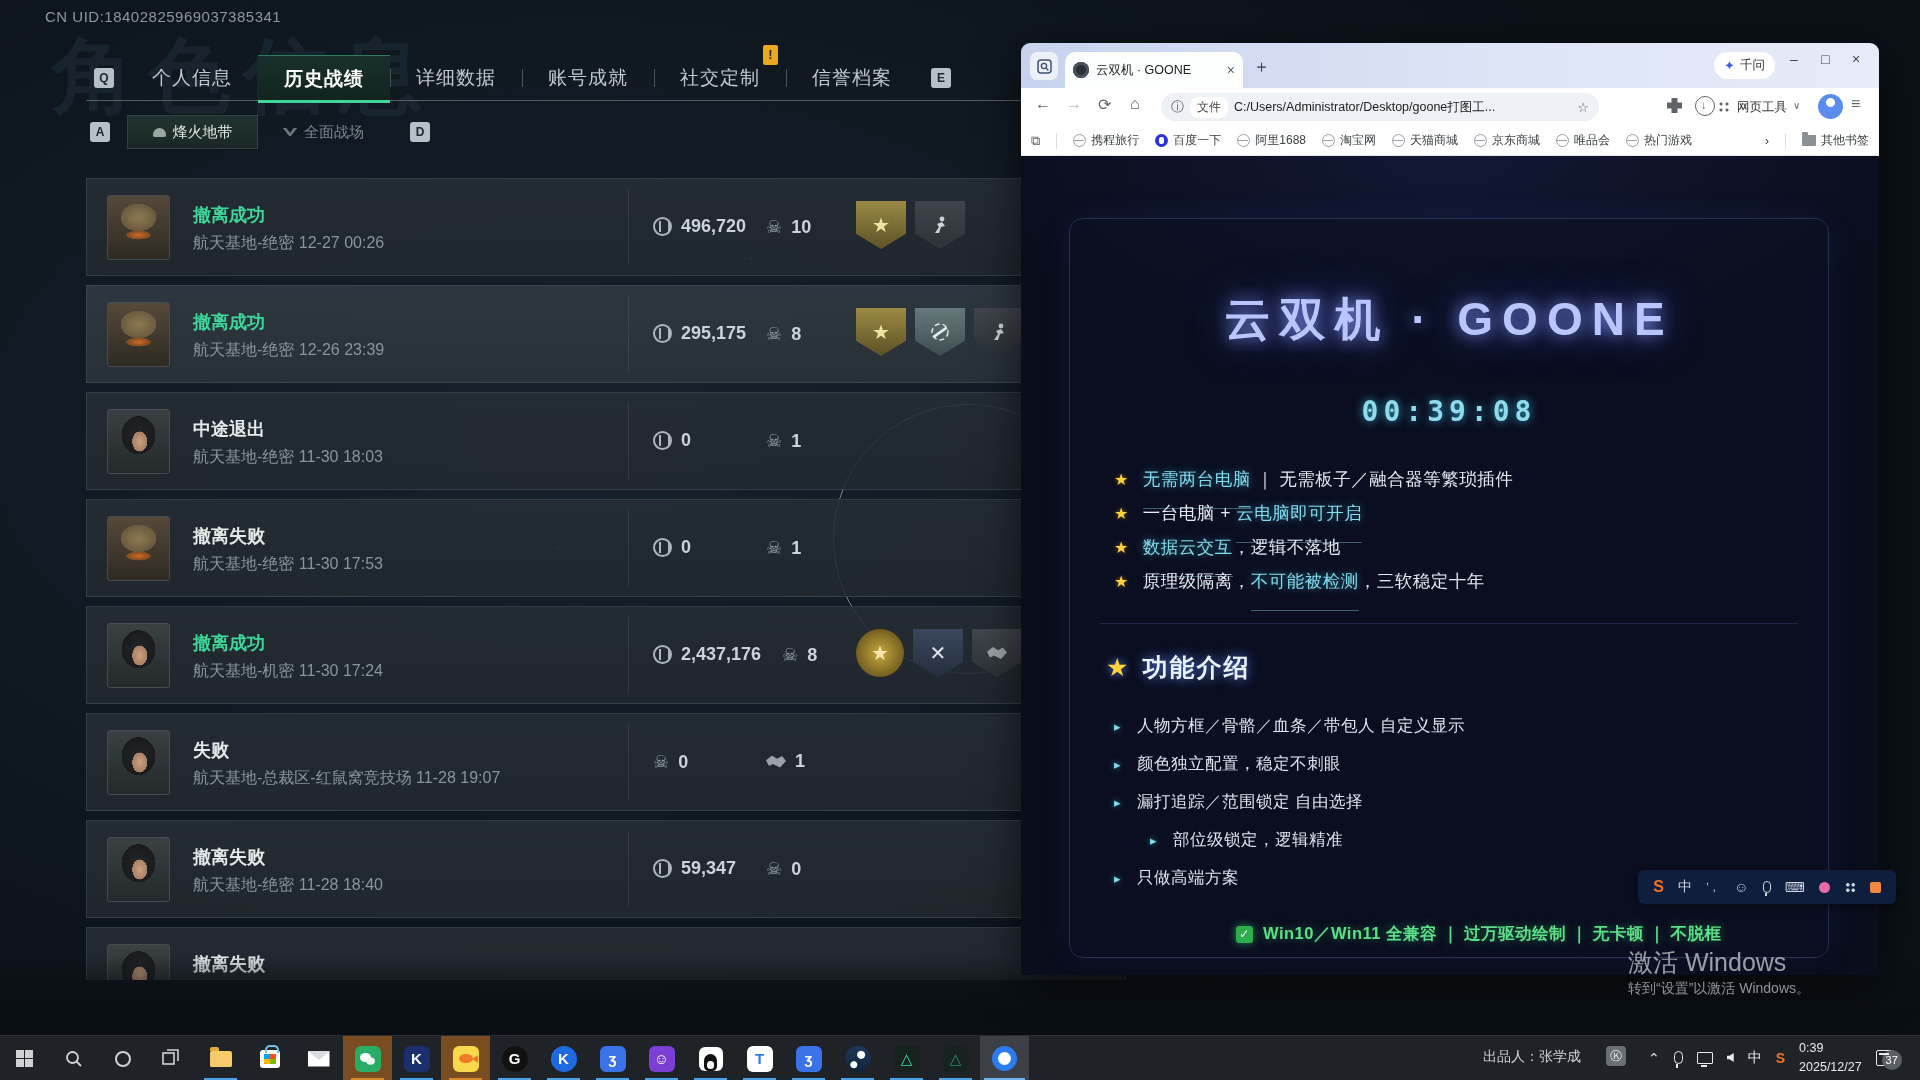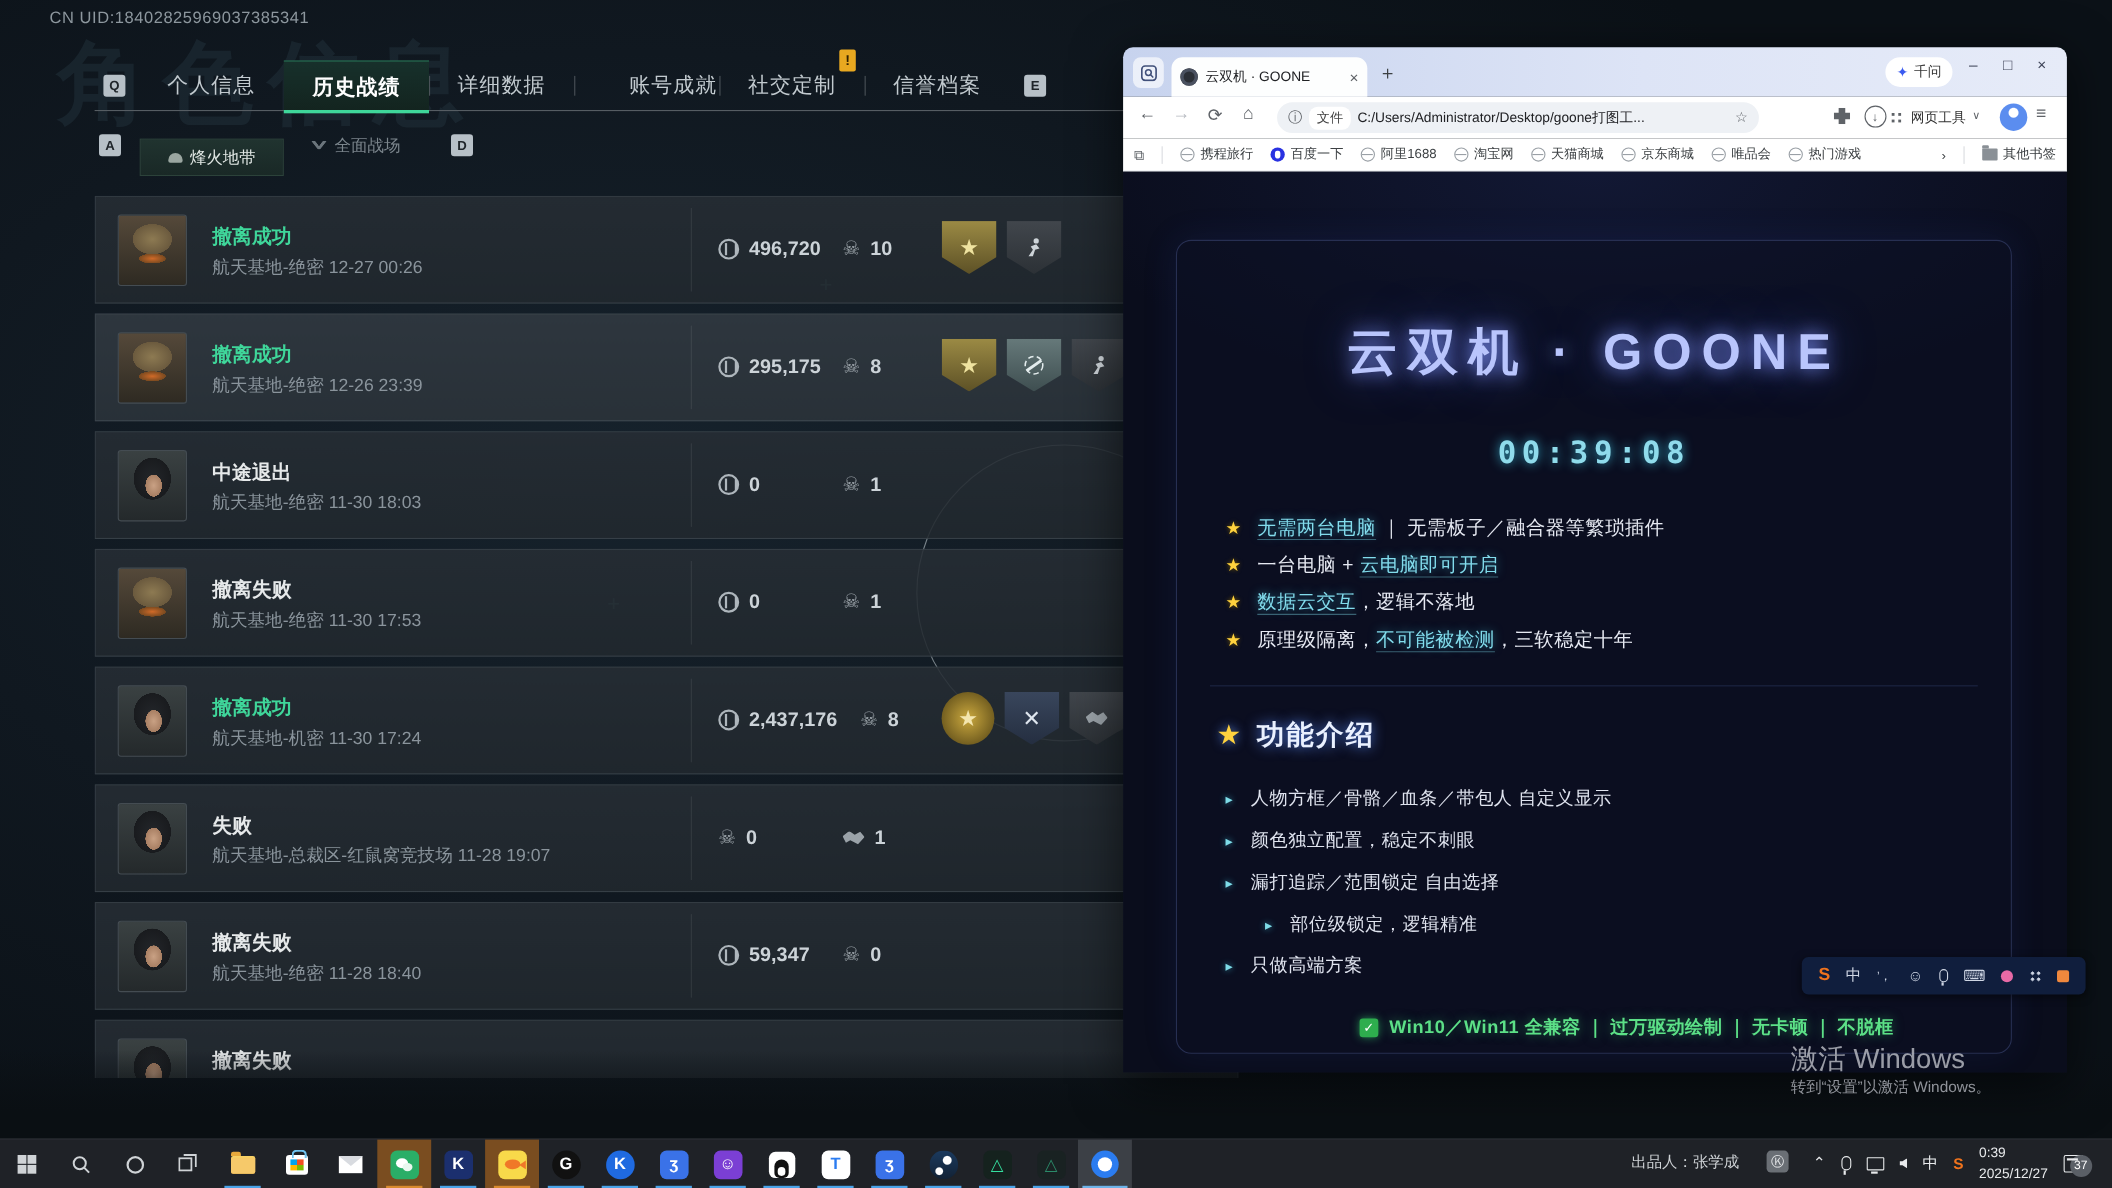--- a/index.html
+++ b/index.html
@@ -31,21 +31,21 @@
   .tabdiv { position:absolute; top:14px; width:1px; height:18px; background:#4a5258; }
   .warnbadge { position:absolute; left:677px; top:-10px; width:15px; height:20px;
     background:#e8a820; color:#332200; font-weight:bold; font-size:13px; text-align:center;
     line-height:20px; border-radius:2px; }
 
   
   .subtabs { left:127px; top:115px; height:34px; display:flex; }
   .subtab { width:131px; height:34px; display:flex; align-items:center; justify-content:center;
     gap:7px; font-size:15px; color:#7b858c; }
   .subtab.active { background:linear-gradient(#233832d9,#1b2b27d9); color:#e2e8e5;
-    border:1px solid #2c423a;margin-top:11px; }
+    border:1px solid #2c423a; }
   .helmet { width:13px; height:9px; background:#9aa6a0; border-radius:7px 7px 2px 2px; }
   .wings { width:14px; height:8px; border-left:6px solid #6b757c; border-right:6px solid #6b757c;
     transform:skewY(0); clip-path:polygon(0 0,45% 100%,55% 100%,100% 0,78% 0,50% 62%,22% 0); background:#6b757c;}
 
   
   #rows { left:86px; top:178px; width:1040px; height:802px; overflow:hidden;text-align:right; }
   .row { position:relative; width:100%; height:98px; margin-bottom:9px;
     background:linear-gradient(rgba(38,45,52,.88), rgba(33,40,46,.88));
     border:1px solid rgba(90,100,108,.35); }
   .row.sel { background:linear-gradient(rgba(48,56,64,.92), rgba(42,50,57,.92)); }
@@ -145,21 +145,21 @@
     font-size:46px; font-weight:bold; letter-spacing:9px; color:#b9c5fc;
     text-shadow:0 0 16px rgba(130,150,255,.95), 0 0 42px rgba(90,110,255,.55); }
   .pdate,.ptime { position:absolute; left:0; width:100%; text-align:center;
     font-family:"DejaVu Sans Mono","Liberation Mono",monospace; font-weight:bold;
     color:#8fdbeb; text-shadow:0 0 10px rgba(60,200,230,.8); letter-spacing:5px; }
   .pdate { top:140px; font-size:28px; }
   .ptime { top:176px; font-size:28px; }
   .hl { position:absolute; left:44px; font-size:17.5px; color:#e6e9f2; letter-spacing:.5px; }
   .hl .star { color:#ffd23e; text-shadow:0 0 4px #7a5d00; margin-right:14px; font-size:16px; }
   .cy { color:#82dcec; text-shadow:0 0 9px rgba(60,190,220,.6);
-    border-bottom:1px solid rgba(130,220,236,.4); padding-bottom:1px; }
+    border-bottom:1px solid rgba(130,220,236,.4); padding-bottom:19px; }
   .carddiv { position:absolute; left:30px; right:30px; top:404px; height:1px; background:#1d2544; }
   .section { position:absolute; left:36px; top:432px; font-size:25px; font-weight:bold;
     color:#eaf1ff; text-shadow:0 0 12px rgba(90,140,255,.9); letter-spacing:2px; }
   .section .star { color:#ffd23e; text-shadow:0 0 4px #333, 0 0 10px rgba(90,140,255,.9);
     margin-right:12px; }
   .feat { position:absolute; left:44px; font-size:16.5px; color:#dfe3ee; letter-spacing:.5px; }
   .feat .tri { color:#7edce8; font-size:13px; margin-right:16px; text-shadow:0 0 6px rgba(60,190,220,.7); }
   .compat { position:absolute; left:166px; top:704px; display:flex; align-items:center; gap:10px;
     font-size:16.5px; font-weight:bold; color:#5ce087; letter-spacing:.5px;
     text-shadow:0 0 10px rgba(50,200,110,.5); }
@@ -259,21 +259,21 @@
     <div class="abs uid">CN UID:18402825969037385341</div>
     <div class="abs cross" style="left:745px;top:248px;">+</div>
     <div class="abs cross" style="left:552px;top:538px;">+</div>
     <div class="abs circle-decor"></div>
 
     <div class="abs tabbar">
       <div class="abs keyhint" style="left:8px;top:13px;">Q</div>
       <div class="tab" style="left:40px;">个人信息</div>
       <div class="tab active" style="left:172px;">历史战绩</div>
       <div class="tab" style="left:304px;">详细数据</div>
-      <div class="tab" style="left:460px;">账号成就</div>
+      <div class="tab" style="left:436px;">账号成就</div>
       <div class="tab" style="left:568px;">社交定制</div>
       <div class="tab" style="left:700px;">信誉档案</div>
       <div class="tabdiv" style="left:304px;"></div>
       <div class="tabdiv" style="left:436px;"></div>
       <div class="tabdiv" style="left:568px;"></div>
       <div class="tabdiv" style="left:700px;"></div>
       <div class="warnbadge">!</div>
       <div class="abs keyhint" style="left:845px;top:13px;">E</div>
     </div>
 

